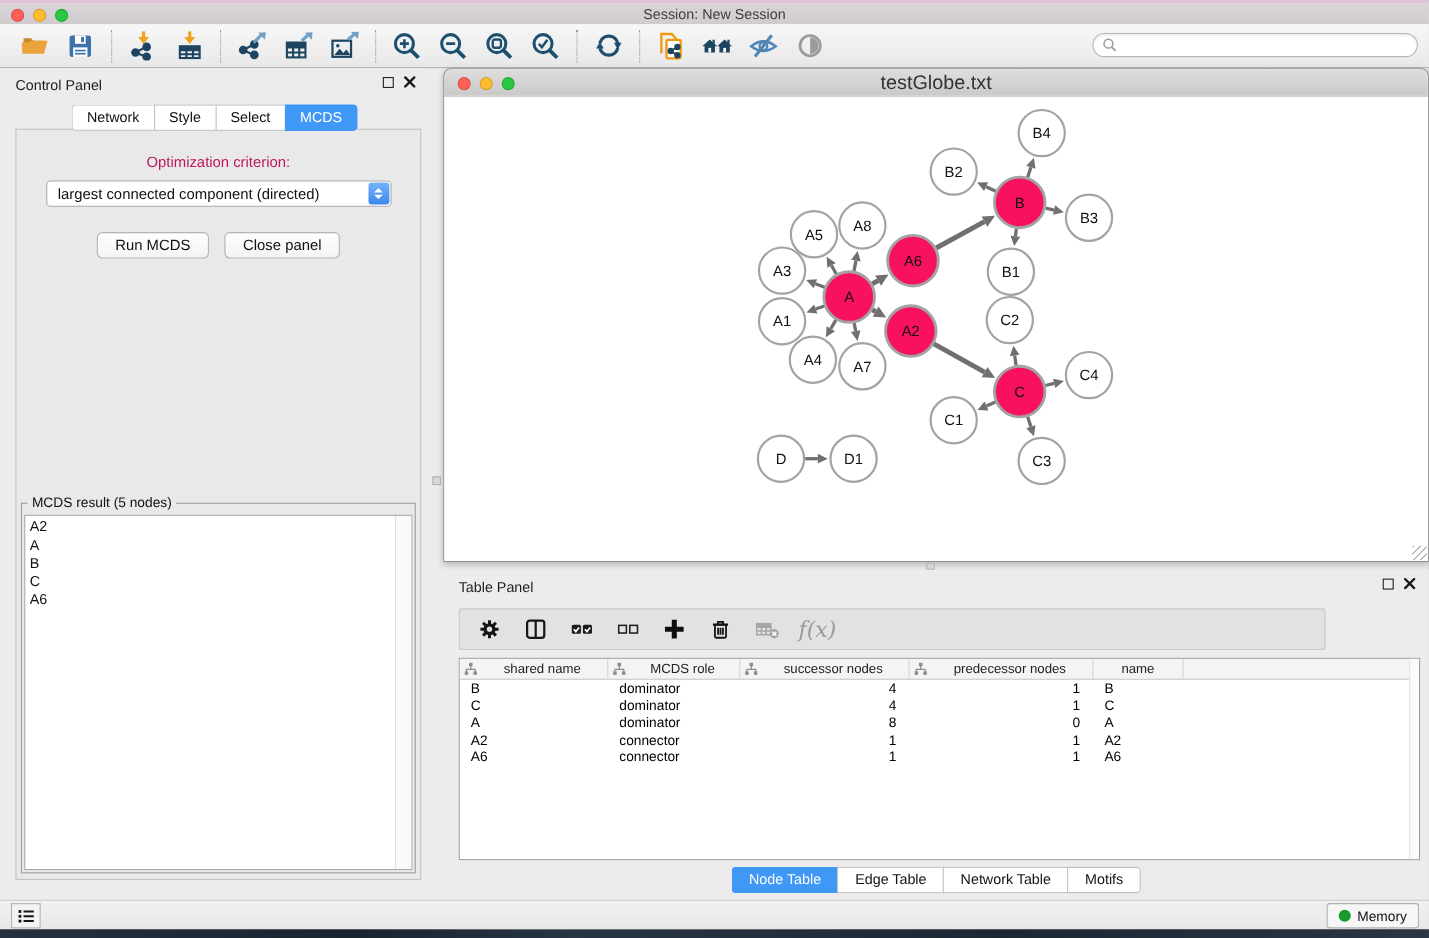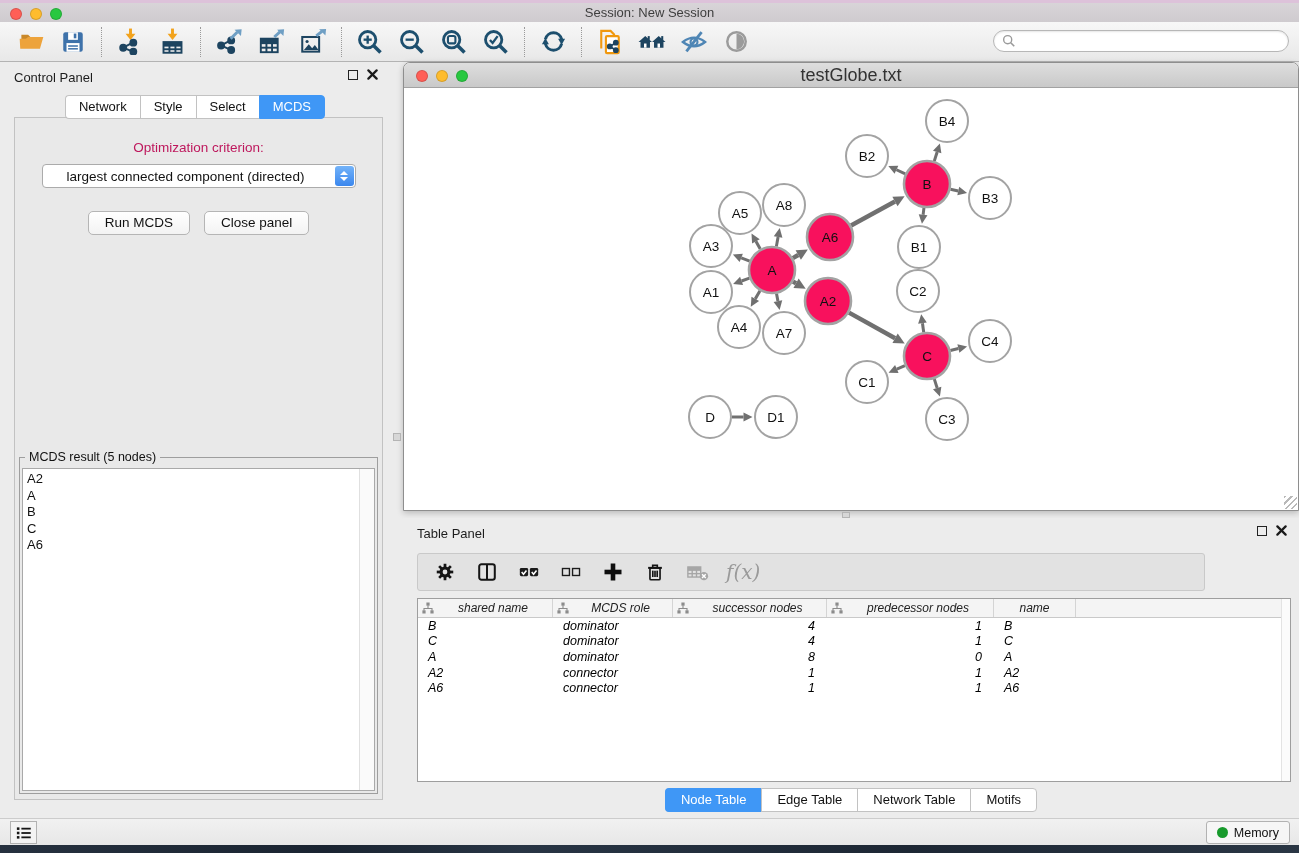--- a/index.html
+++ b/index.html
@@ -42,21 +42,21 @@
   .tab { font-size:13px; padding:3px 13px 4px; background:#fff; border:1px solid #c2c2c2;
     border-right:none; color:#111; }
   .tab:first-child { border-radius:4px 0 0 4px; }
   .tab:last-child { border-right:1px solid #c2c2c2; border-radius:0 4px 4px 0; }
   .tab.sel { background:#3f97f6; border-color:#3f97f6; color:#fff; }
   .cp-body { position:absolute; left:14px; right:7px; top:55px; bottom:18px;
     background:#e9e9e9; border:1px solid #c2c2c2; }
   .opt-label { text-align:center; margin-top:22px; font-size:13.5px; color:#be185d; }
   .dropdown { position:relative; margin:9px auto 0; width:314px; height:24px; background:#fff;
     border:1px solid #ababab; border-radius:4px; font-size:13.5px; color:#111;
-    display:flex; align-items:center; padding-left:24px; }
+    display:flex; align-items:center; padding-left:10px; }
   .dd-stepper { position:absolute; right:1px; top:1px; width:19px; height:20px; border-radius:3px;
     background:linear-gradient(#73b3f9,#3b87ee); display:flex; flex-direction:column;
     align-items:center; justify-content:center; gap:2px; }
   .dd-stepper i { width:0; height:0; border-left:4px solid transparent; border-right:4px solid transparent; }
   .dd-stepper i.up { border-bottom:4.5px solid #fff; }
   .dd-stepper i.down { border-top:4.5px solid #fff; }
   .cp-buttons { display:flex; justify-content:center; gap:14px; margin-top:23px; }
   .btn { font-size:13.5px; color:#111; background:linear-gradient(#ffffff,#f3f3f3);
     border:1px solid #b5b5b5; border-radius:5px; padding:3px 16px 4px;
     font-family:"Liberation Sans", sans-serif; }
@@ -91,21 +91,21 @@
   
   .table-panel { position:absolute; left:403px; top:518px; width:896px; height:300px; background:#ececec; }
   .tp-toolbar { position:absolute; left:14px; top:35px; width:788px; height:38px;
     background:#e2e2e2; border:1px solid #c9c9c9; border-radius:3px;
     display:flex; align-items:center; gap:16px; padding-left:14px; }
   .tpi { width:26px; height:26px; display:flex; align-items:center; justify-content:center;
     background:transparent; border:none; }
   .fx-label { font-family:"DejaVu Serif", serif; font-style:italic; font-size:20px; color:#9a9a9a; }
 
   .ntable { position:absolute; left:14px; top:80px; width:874px; height:184px;
-    background:#fff; border:1px solid #9e9e9e;font-style:italic; }
+    background:#fff; border:1px solid #9e9e9e; }
   .t-head { display:flex; height:19px; background:#f4f4f4; border-bottom:1px solid #c9c9c9; }
   .t-hcell { display:flex; align-items:center; border-right:1px solid #d4d4d4;
     font-size:12px; color:#222; overflow:hidden; }
   .t-hcell .lbl { flex:1; text-align:center; }
   .t-hcell .tree { margin-left:4px; flex:none; display:flex; }
   .t-row { display:flex; height:15.6px; align-items:center; }
   .t-cell { font-size:12.5px; color:#000; overflow:hidden; white-space:nowrap; }
   .t-scroll { position:absolute; right:0; top:0; width:9px; height:100%;
     background:#fbfbfb; border-left:1px solid #e3e3e3; }
 

